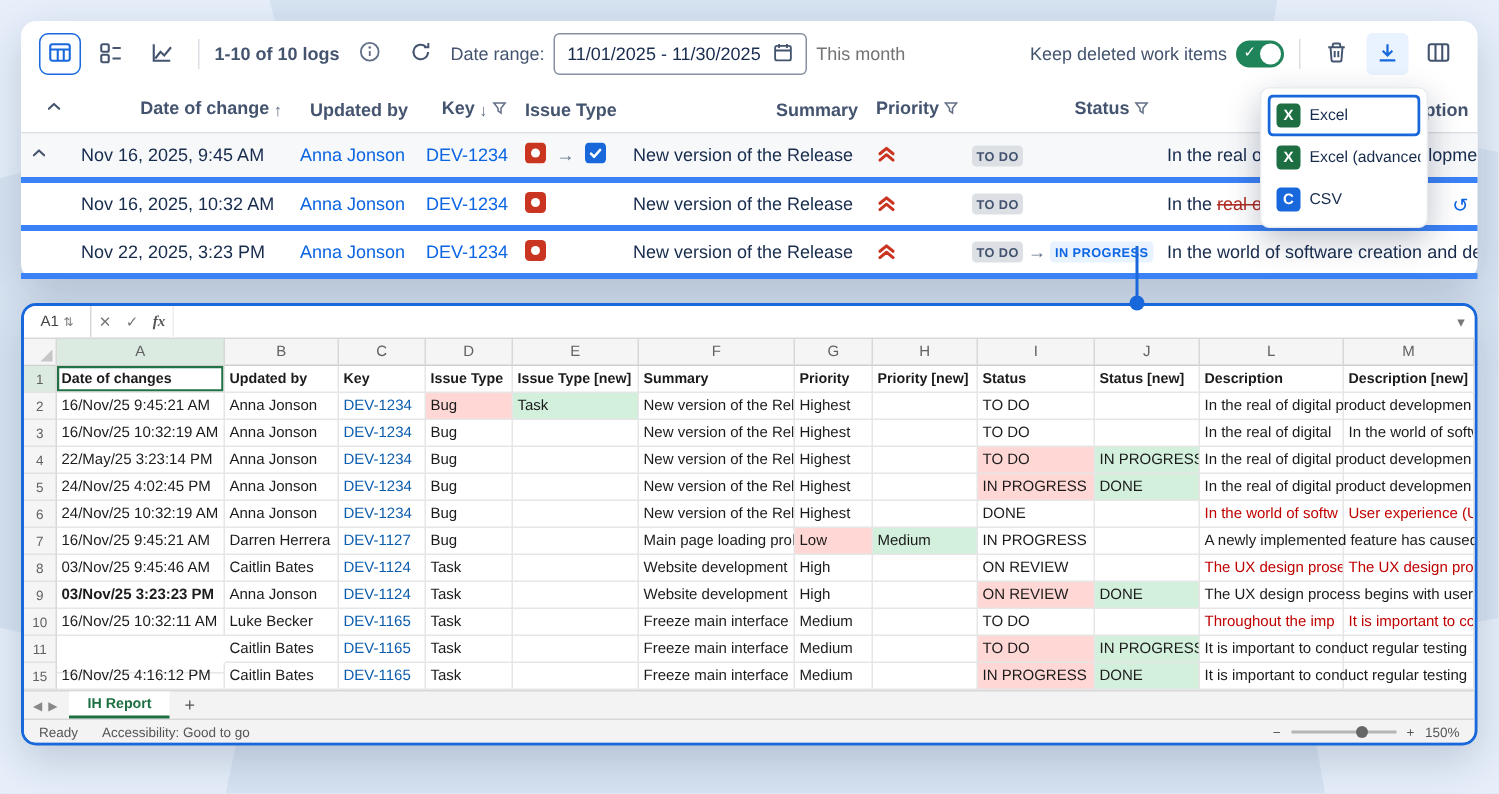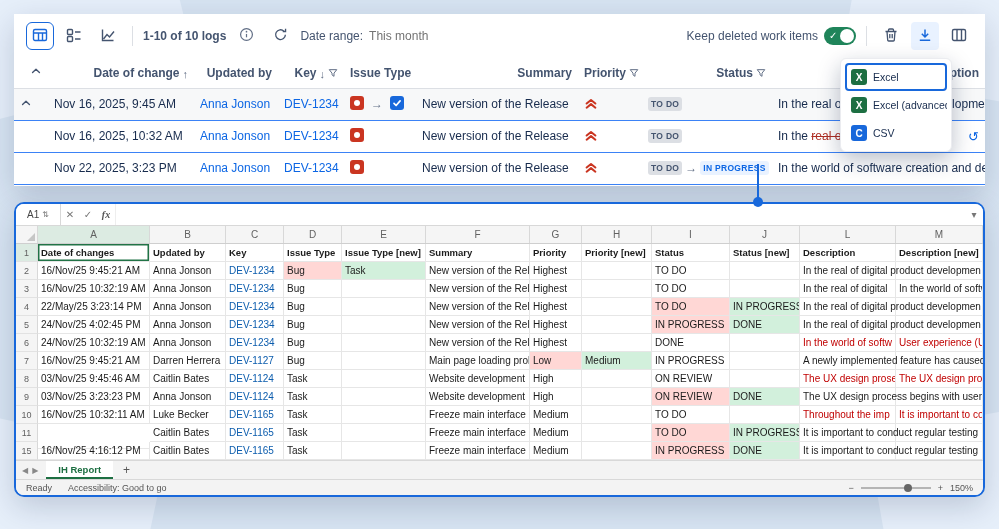--- a/index.html
+++ b/index.html
@@ -1,42 +1,42 @@
 <!DOCTYPE html>
 <html><head>
 <meta charset="utf-8">
 <style>
   *{margin:0;padding:0;box-sizing:border-box}
   html,body{background:#d7e4f2}
   body{font-family:"Liberation Sans",sans-serif}
   .stage{position:relative;width:999px;height:529px;overflow:hidden;background:#d7e4f2}
   .bg-shape{position:absolute;background:#e6effa;border-radius:28px}
 
-  .panel{position:absolute;background:#fff;border-radius:0;box-shadow:0 10px 30px rgba(9,30,66,.18)}
+  .panel{position:absolute;background:#fff;border-radius:10px;box-shadow:0 10px 30px rgba(9,30,66,.18)}
   .log-panel{left:14px;top:14px;width:971px;height:172px}
 
   
   .toolbar{height:44px;display:flex;align-items:center;padding:0 12px;gap:6px}
   .tb-btn{width:28px;height:28px;border-radius:4px;display:flex;align-items:center;justify-content:center;background:none;border:none;cursor:pointer;flex:none}
   .tb-btn.active{border:1.5px solid #1868DB;border-radius:6px}
   .tb-btn.selected{background:#E9F2FF}
   .tb-sep{width:1px;height:20px;background:#DCDFE4;margin:0 4px;flex:none}
   .tb-count{font-size:12px;font-weight:bold;color:#44546F;white-space:nowrap}
   .tb-label{font-size:12px;color:#44546F;white-space:nowrap}
   .date-input{display:flex;align-items:center;gap:8px;border:1px solid #8590A2;border-radius:4px;height:28px;padding:0 8px;font-size:12px;color:#172B4D;background:#fff;cursor:pointer;white-space:nowrap}
   .quick-range{font-size:12px;color:#737373;white-space:nowrap;cursor:pointer}
   .spacer{flex:1}
   .toggle{width:32px;height:18px;border-radius:10px;background:#1F845A;position:relative;cursor:pointer;flex:none}
   .toggle .knob{position:absolute;right:2px;top:2px;width:14px;height:14px;border-radius:50%;background:#fff}
   .toggle .tick{position:absolute;left:5px;top:2px;color:#fff;font-size:10px;line-height:14px}
 
   
   .log-table{width:971px;border-collapse:collapse;table-layout:fixed}
   .log-table th{height:30px;font-size:12px;color:#44546F;text-align:right;font-weight:bold;border-bottom:1px solid #DCDFE4;padding:0 6px;white-space:nowrap;overflow:hidden}
-  .log-table td{height:32px;font-size:12px;color:#172B4D;padding:0 6px;white-space:nowrap;overflow:hidden;border-bottom:1px solid #3b82f6}
+  .log-table td{height:32px;font-size:12px;color:#172B4D;padding:0 6px;white-space:nowrap;overflow:hidden;border-bottom:4px solid #3b82f6}
   tr.row-shaded{background:#F7F8F9}
   .th-ico{display:inline-block;vertical-align:-1px;margin-left:3px;color:#626F86;font-size:11px}
   .link{color:#0C66E4;cursor:pointer}
   .icon-row{display:inline-flex;align-items:center;gap:4px;vertical-align:middle}
   .badge{display:inline-block;font-size:8.5px;font-weight:bold;letter-spacing:.3px;padding:2px 3px;border-radius:3px;vertical-align:middle}
   .badge.gray{background:#DCDFE4;color:#44546F}
   .badge.blue{background:#E9F2FF;color:#0C66E4}
   .arrow{color:#626F86;margin:0 3px;vertical-align:middle}
   .desc-flex{display:flex;align-items:center;width:100%}
   .struck{color:#AE2E24;text-decoration:line-through;white-space:pre}
@@ -139,20 +139,29 @@
       </button>
       <button class="tb-btn">
         <span>
           <svg width="15" height="15" viewBox="0 0 16 16" fill="none" stroke="#44546F" stroke-width="1.4">
               <path d="M13.2 8.2a5.2 5.2 0 1 1-1.6-3.8"></path>
               <path d="M13.4 1.8v3h-3"></path>
             </svg>
         </span>
       </button>
       <span class="tb-label">Date range:</span>
+      <div class="date-input">
+        <span>11/01/2025 - 11/30/2025</span>
+        <span>
+          <svg width="14" height="14" viewBox="0 0 16 16" fill="none" stroke="#44546F" stroke-width="1.4">
+              <rect x="2" y="3" width="12" height="11" rx="1.5"></rect>
+              <path d="M2 6.5h12M5 1.5v3M11 1.5v3"></path>
+            </svg>
+        </span>
+      </div>
       <span class="quick-range">This month</span>
       <div class="spacer"></div>
       <span class="tb-label">Keep deleted work items</span>
       <div class="toggle">
         <span class="tick">✓</span>
         <span class="knob"></span>
       </div>
       <div class="tb-sep"></div>
       <button class="tb-btn">
         <span>
@@ -476,21 +485,21 @@
           <div class="cell" style="width: 104px;">Website development</div>
           <div class="cell" style="width: 52px;">High</div>
           <div class="cell" style="width: 70px;"></div>
           <div class="cell" style="width: 78px;">ON REVIEW</div>
           <div class="cell" style="width: 70px;"></div>
           <div class="cell red" style="width: 96px;">The UX design prose</div>
           <div class="cell red" style="width: 87px;">The UX design proc</div>
         </div>
         <div class="srow">
           <div class="rowh">9</div>
-          <div class="cell" style="width: 112px;">03/Nov/25 3:23:23 PM</div>
+          <div class="cell" style="width: 112px; font-weight: bold;">03/Nov/25 3:23:23 PM</div>
           <div class="cell" style="width: 76px;">Anna Jonson</div>
           <div class="cell link" style="width: 58px;">DEV-1124</div>
           <div class="cell" style="width: 58px;">Task</div>
           <div class="cell" style="width: 84px;"></div>
           <div class="cell" style="width: 104px;">Website development</div>
           <div class="cell" style="width: 52px;">High</div>
           <div class="cell" style="width: 70px;"></div>
           <div class="cell old" style="width: 78px;">ON REVIEW</div>
           <div class="cell new" style="width: 70px;">DONE</div>
           <div class="cell span" style="width: 96px;">The UX design process begins with user r</div>

